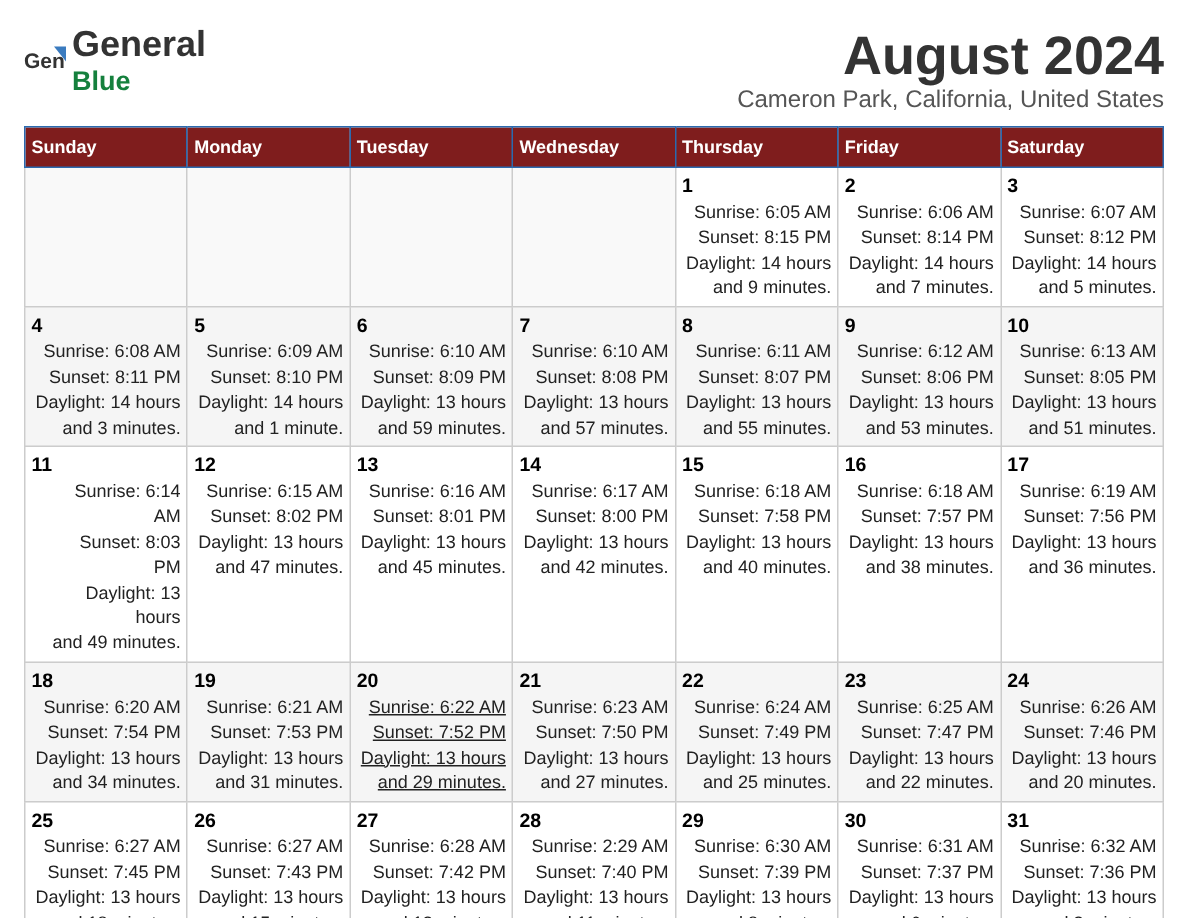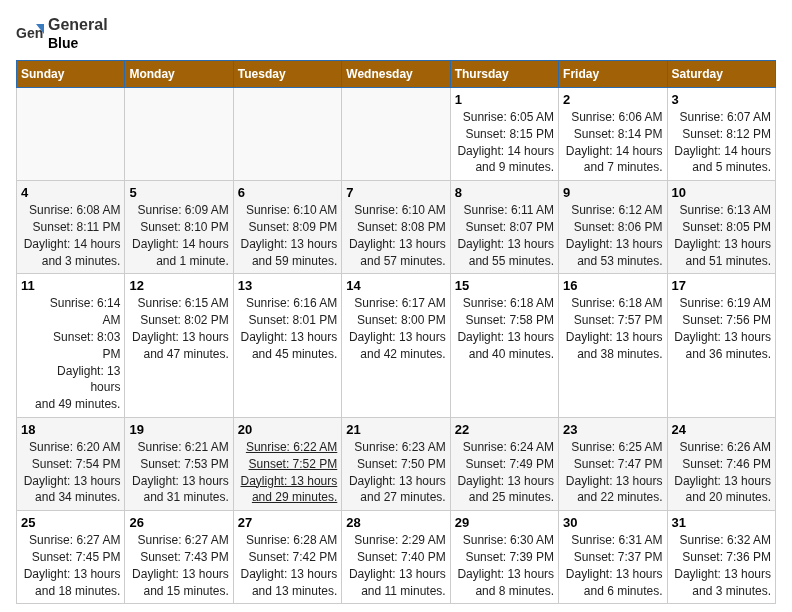--- a/index.html
+++ b/index.html
@@ -36,21 +36,21 @@
     .subtitle {
       font-size: 16px;
       color: #555;
     }
     table {
       width: 100%;
       border-collapse: collapse;
       font-size: 11px;
     }
     thead th {
-      background-color: #a16207;
+      background-color: #7f1d1d;
       color: #fff;
       padding: 6px 4px;
       text-align: left;
       font-size: 12px;
       border: 1px solid #2a6aaf;
     }
     tbody td {
       border: 1px solid #ccc;
       padding: 4px;
       vertical-align: top;
@@ -80,24 +80,28 @@
 <body>
 
 <div class="header">
   <div class="logo">
     <svg class="logo-icon" viewBox="0 0 28 28" xmlns="http://www.w3.org/2000/svg">
       <text x="0" y="18" font-size="14" font-weight="bold" fill="#333">Gen</text>
       <polygon points="20,4 28,4 28,14" fill="#3a7bbf"></polygon>
     </svg>
     <div>
       <div>
-        <span style="font-size:16px;font-weight:bold;color:#333;">General</span><br>
-        <span style="font-size:14px;font-weight:bold;color:#000000;">Blue</span>
+        <span style="font-size:24px;font-weight:bold;color:#333;">General</span><br>
+        <span style="font-size:18px;font-weight:bold;color:#15803d;">Blue</span>
       </div>
     </div>
+  </div>
+  <div class="title-block">
+    <div class="main-title">August 2024</div>
+    <div class="subtitle">Cameron Park, California, United States</div>
   </div>
 </div>
 
 <table>
   <thead>
     <tr id="header-row">
     <th>Sunday</th>
         <th>Monday</th>
         <th>Tuesday</th>
         <th>Wednesday</th>

